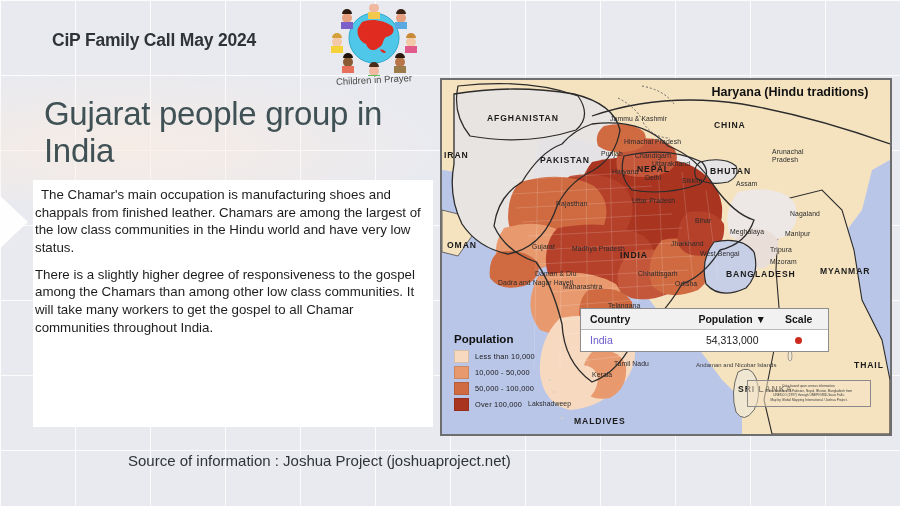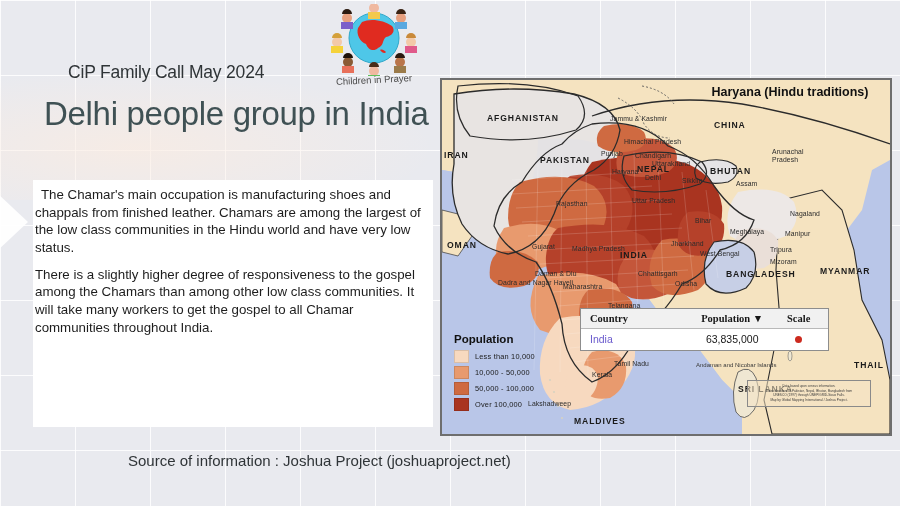--- a/index.html
+++ b/index.html
@@ -33,27 +33,26 @@
     position: absolute;
     left: 0; top: 70px;
     width: 440px; height: 130px;
     background: radial-gradient(ellipse at 30% 60%, rgba(250,236,226,0.75), rgba(233,234,239,0) 70%);
     pointer-events: none;
   }
 
   
   #header-title {
     position: absolute;
-    left: 68px; top: 30px;
+    left: 52px; top: 30px;
     font-size: 17.5px;
-    font-weight: normal;
+    font-weight: bold;
     color: #2f3437;
     letter-spacing: -0.2px;
     white-space: nowrap;
-    margin-top: 32px;
   }
 
   
   #logo {
     position: absolute;
     left: 322px; top: 4px;
     width: 104px; height: 92px;
   }
   #logo-caption {
     position: absolute;
@@ -229,21 +228,21 @@
     display: flex;
     align-items: center;
     background: #ffffff;
     padding: 4px 9px 5px 9px;
   }
   .col-country { width: 104px; font-size: 10.5px; color: #171717; }
   .col-pop     { width: 100px; text-align: center; font-size: 10.5px; color: #171717; }
   .col-scale   { width: 44px;  text-align: center; font-size: 10.5px; color: #171717; }
   .thead .col-country,
   .thead .col-pop,
-  .thead .col-scale { font-weight: bold; font-family: Liberation Serif, serif; }
+  .thead .col-scale { font-weight: bold; }
   .trow .col-country { color: #6a5acd; }
   .scale-dot {
     display: inline-block;
     width: 7px; height: 7px;
     border-radius: 50%;
     background: #cc2a1e;
   }
 
   
   #attribution {
@@ -318,21 +317,21 @@
         <g transform="translate(25,14)">
             <circle cx="0" cy="0" r="5" fill="#e7a07f"></circle>
             <path d="M-6 4 h12 v7 h-12 z" fill="#7d5fc9"></path>
             <path d="M-5 -4 a5 5 0 0 1 10 0 z" fill="#2b1a10"></path>
           </g>
       </g>
     </svg>
     <div id="logo-caption">Children in Prayer</div>
   </div>
 
-  <div id="page-title">Delhi people group in India</div>
+  <div id="page-title">Gujarat people group in India</div>
 
   <div id="left-arrow"></div>
 
   <div id="body-panel">
     <p class="para first">The Chamar's main occupation is manufacturing shoes and chappals from finished leather. Chamars are among the largest of the low class communities in the Hindu world and have very low status.</p>
     <p class="para">There is a slightly higher degree of responsiveness to the gospel among the Chamars than among other low class communities. It will take many workers to get the gospel to all Chamar communities throughout India.</p>
   </div>
 
   <div id="footer">Source of information : Joshua Project (joshuaproject.net)</div>
 
@@ -492,21 +491,21 @@
     </div>
 
     <div id="data-table">
       <div class="thead">
         <div class="col-country">Country</div>
         <div class="col-pop">Population ▼</div>
         <div class="col-scale">Scale</div>
       </div>
       <div class="trow">
         <div class="col-country">India</div>
-        <div class="col-pop">63,835,000</div>
+        <div class="col-pop">54,313,000</div>
         <div class="col-scale">
           <span class="scale-dot"></span>
         </div>
       </div>
     </div>
 
     <div id="attribution">
       <div>Data based upon census information.</div>
       <div>District borders of Pakistan, Nepal, Bhutan, Bangladesh from</div>
       <div>UNESCO (1997) through UNEP/GRID-Sioux Falls.</div>

